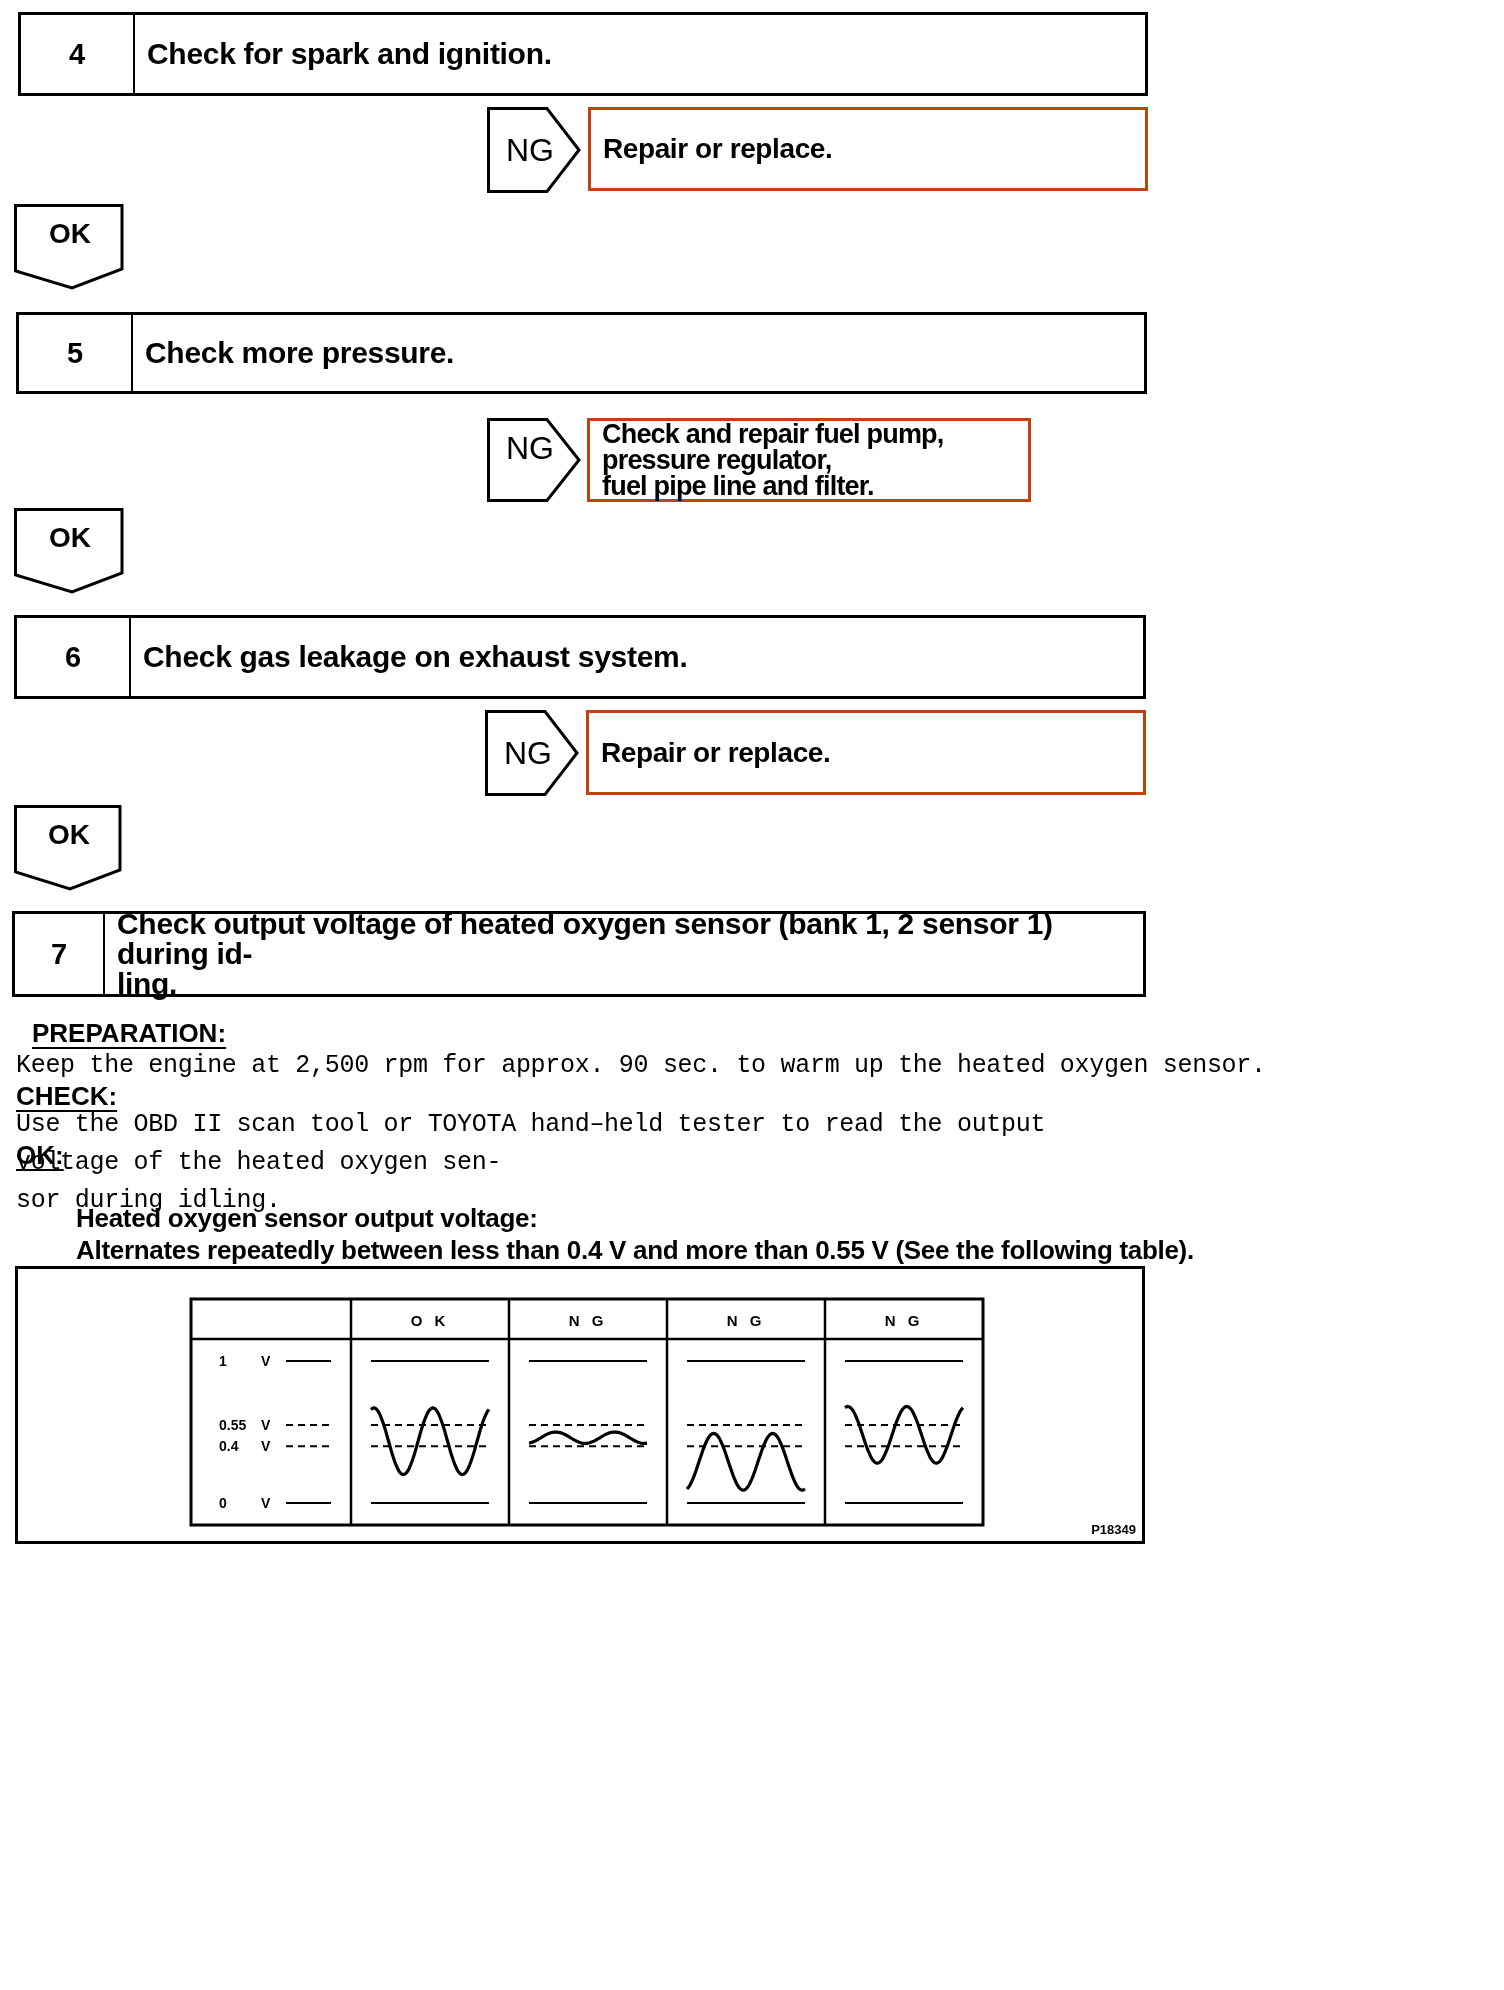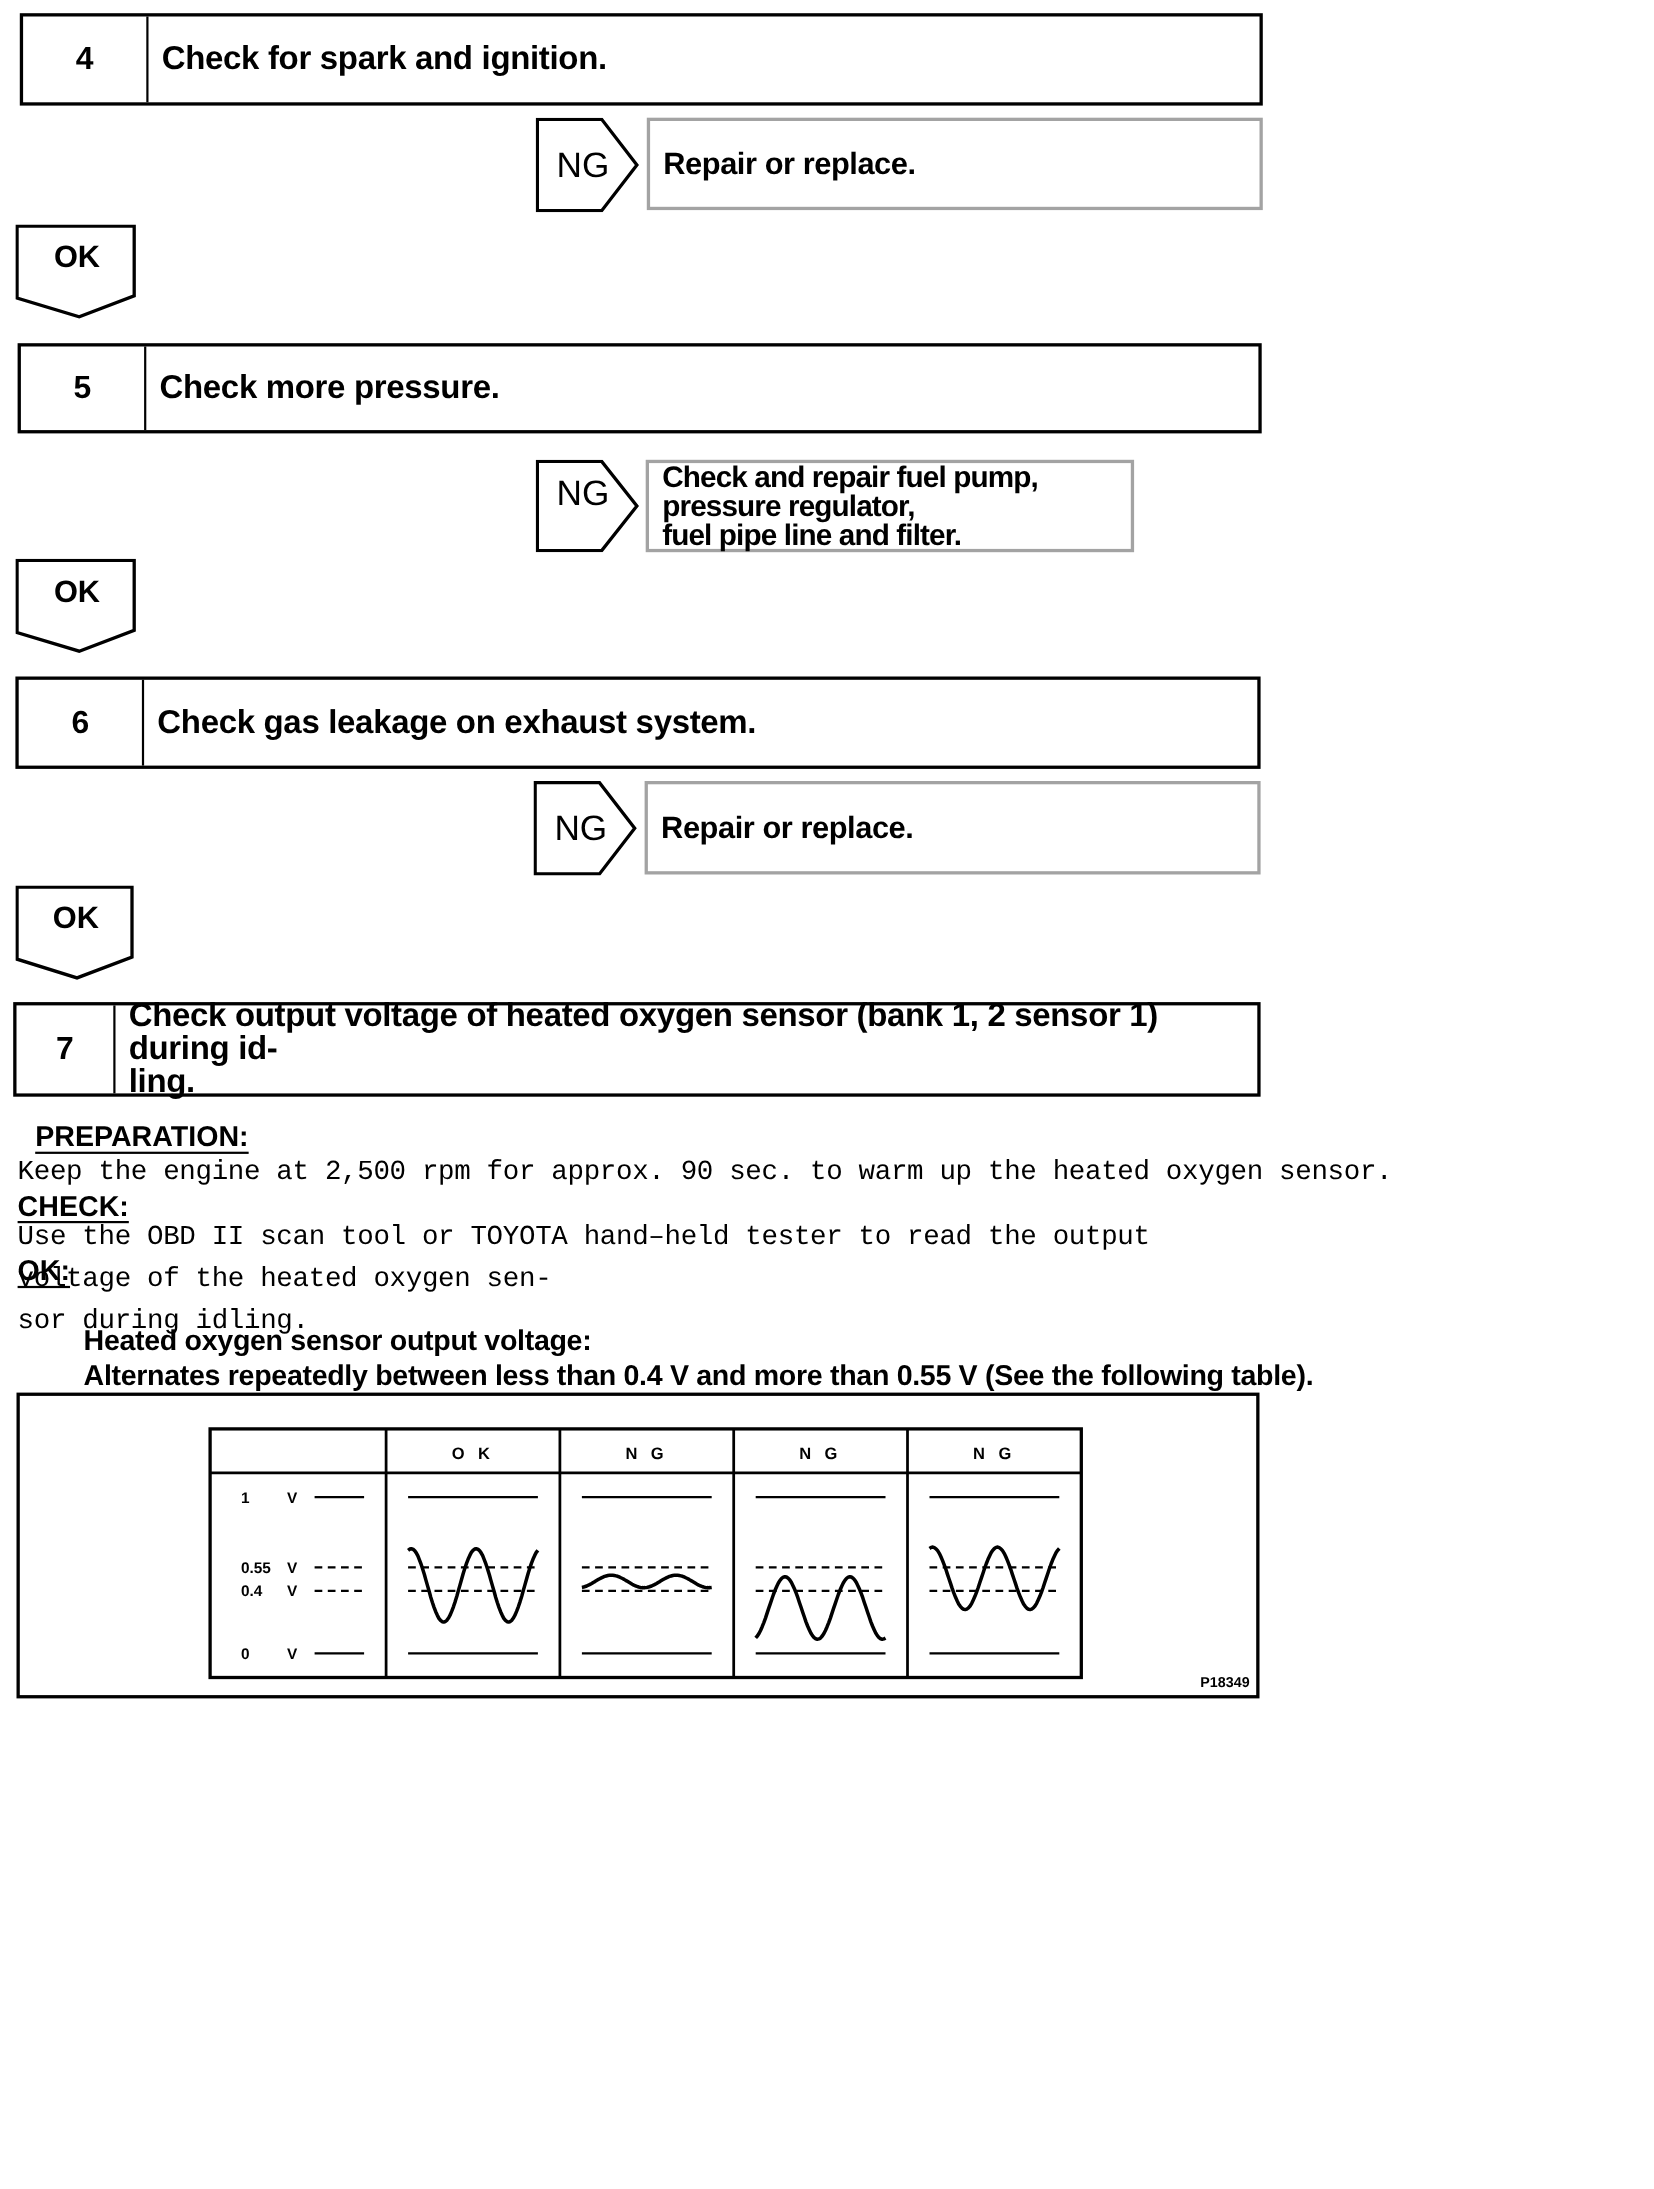--- a/index.html
+++ b/index.html
@@ -8,21 +8,21 @@
   .abs { position: absolute; box-sizing: border-box; }
   .step { border: 3px solid #000; display: flex; background:#fff; }
   .step .num { width: 112px; border-right: 2px solid #000; display: flex; align-items: center;
                justify-content: center; font-weight: bold; font-size: 29px; }
   .step .title { flex: 1; display: flex; align-items: center; padding-left: 12px;
                  font-weight: bold; font-size: 30px; line-height: 30px; letter-spacing: -0.3px; }
   .ng-tag { width: 118px; height: 108px; }
   .ng-tag svg { position: absolute; left: 0; top: 0; }
   .ng-tag span { position: absolute; left: 0; width: 100px; top: 0; height: 108px; display: flex;
                  align-items: center; justify-content: center; font-weight: normal; font-size: 32px; }
-  .ng-box { border: 3px solid #a3a3a3; display: flex; align-items: center; padding-left: 12px;
+  .ng-box { border: 3px solid #c2410c; display: flex; align-items: center; padding-left: 12px;
             font-weight: bold; font-size: 28px; line-height: 28px; letter-spacing: -0.4px; }
   .ok-tag { width: 140px; height: 112px; }
   .ok-tag svg { position: absolute; left: 0; top: 0; }
   .ok-tag span { position: absolute; left: 0; width: 140px; top: 20px; text-align: center;
                  font-weight: bold; font-size: 28px; }
   .lbl { font-weight: bold; font-size: 26px; text-decoration: underline; text-underline-offset: 5px; }
   .txt { font-size: 25px; line-height: 38px; letter-spacing: -0.3px; font-family: Liberation Mono, monospace; }
   .btxt { font-weight: bold; font-size: 26px; letter-spacing: -0.3px; }
   .figure { border: 3px solid #000; }
   .fig-id { font-weight: bold; font-size: 13px; margin-top: 32px; }

